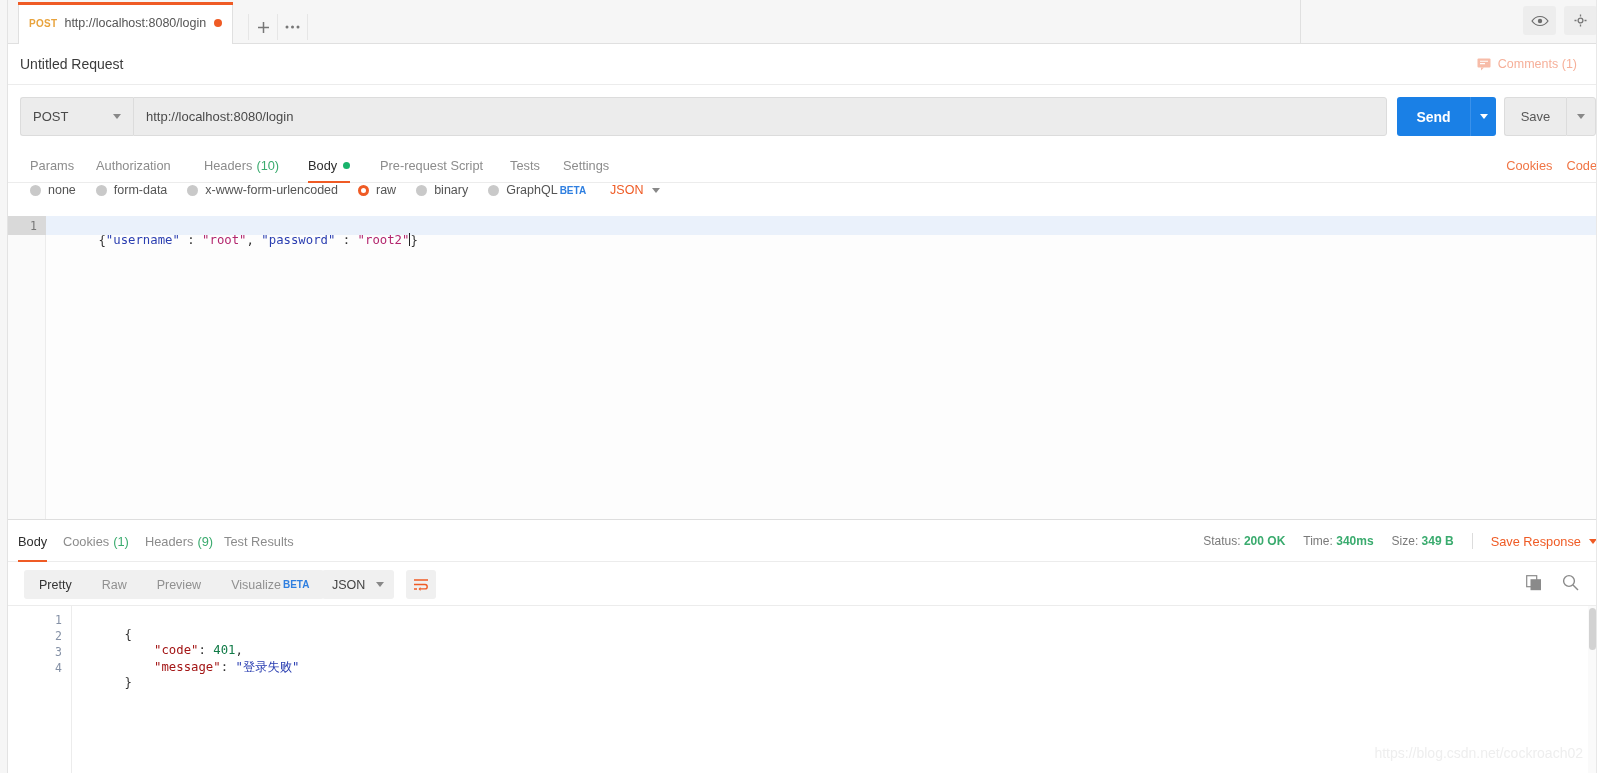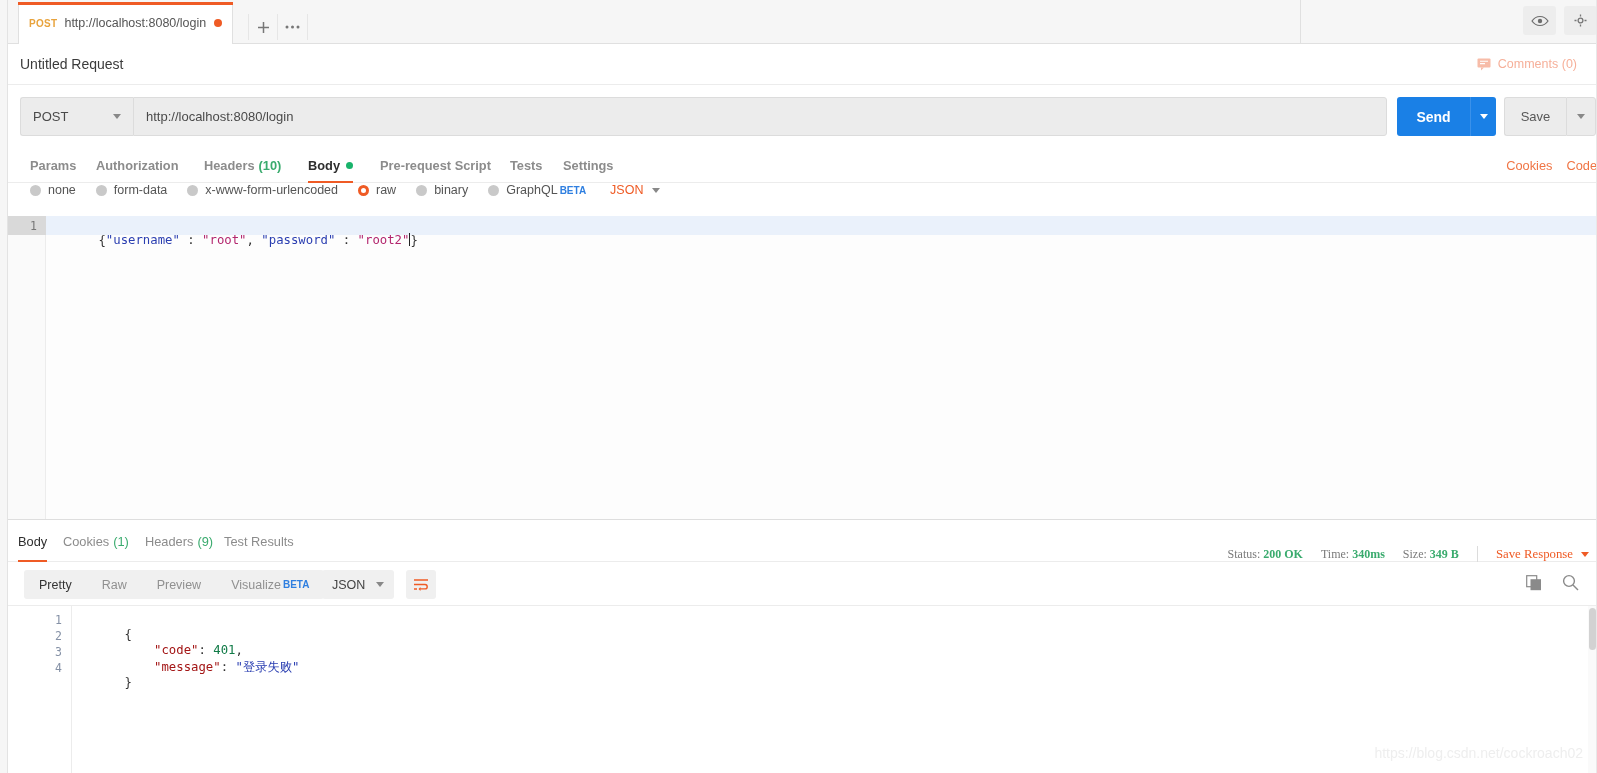--- a/index.html
+++ b/index.html
@@ -122,21 +122,21 @@
     border-radius:0 3px 3px 0; display:flex; align-items:center; justify-content:center;
   }
 
   
   .req-tabs {
     position:absolute; left:8px; top:147px; width:1589px; height:36px;
     border-bottom:1px solid #ececec; background:#fff;
   }
   .rt {
     position:absolute; top:0; height:36px; display:flex; align-items:center;
-    font-size:12.8px; color:#8c8c8c; white-space:nowrap;font-weight:bold;
+    font-size:12.8px; color:#8c8c8c; white-space:nowrap;
   }
   .rt.active { color:#2e2e2e; }
   .rt.active::after {
     content:""; position:absolute; left:0; right:0; bottom:0; height:2px; background:#ef5b25;
   }
   .cnt-green { color:#3aab6e; margin-left:4px; }
   .green-dot { width:7px; height:7px; border-radius:50%; background:#19b36b; margin-left:6px; }
   .rt-right {
     position:absolute; top:0; height:36px; display:flex; align-items:center; gap:14px;
     font-size:12.8px; color:#f07545; right:-8px; padding-right:8px;
@@ -195,22 +195,22 @@
   }
   .rsp {
     position:absolute; top:0; height:42px; display:flex; align-items:center;
     font-size:12.8px; color:#8c8c8c;
   }
   .rsp.active { color:#2e2e2e; }
   .rsp.active::after {
     content:""; position:absolute; left:0; right:0; bottom:0; height:2px; background:#ef5b25;
   }
   .status-bar {
-    position:absolute; right:0; top:0; height:42px; display:flex; align-items:flex-end;
-    gap:18px; font-size:12px; color:#7a7a7a; padding-right:8px;font-family:Liberation Serif, serif;
+    position:absolute; right:0; top:0; height:42px; display:flex; align-items:center;
+    gap:18px; font-size:12px; color:#7a7a7a; padding-right:0;
   }
   .stat-val { color:#3aab6e; font-weight:bold; }
   .sb-div { width:1px; height:16px; background:#dcdcdc; }
   .save-resp { color:#ef5b25; font-size:12.8px; display:flex; align-items:center; gap:8px; }
   .caret-o { width:0;height:0;border-left:4px solid transparent;border-right:4px solid transparent;border-top:5px solid #ef5b25; }
 
   
   .fmt-row { position:absolute; left:8px; top:562px; width:1589px; height:44px; background:#fff; }
   .fmt-group {
     position:absolute; left:16px; top:8px; height:29px;
@@ -321,21 +321,21 @@
   </div>
 
   <div class="req-title-row">
     <div class="req-title">Untitled Request</div>
     <div class="comments">
       <svg width="14" height="13" viewBox="0 0 14 13">
         <rect x="0.5" y="0.5" width="13" height="9" rx="1" fill="#f7bca8"></rect>
         <path d="M4 9.5l0 3 3-3z" fill="#f7bca8"></path>
         <path d="M3 3.2h8M3 5.6h5" stroke="#fff" stroke-width="1.1"></path>
       </svg>
-      <span>Comments (0)</span>
+      <span>Comments (1)</span>
     </div>
   </div>
 
   <div class="url-row">
     <div class="method-box">
       <span class="method-name">POST</span>
       <span class="caret-dn"></span>
     </div>
     <div class="url-box">
       <span class="url-text">http://localhost:8080/login</span>

